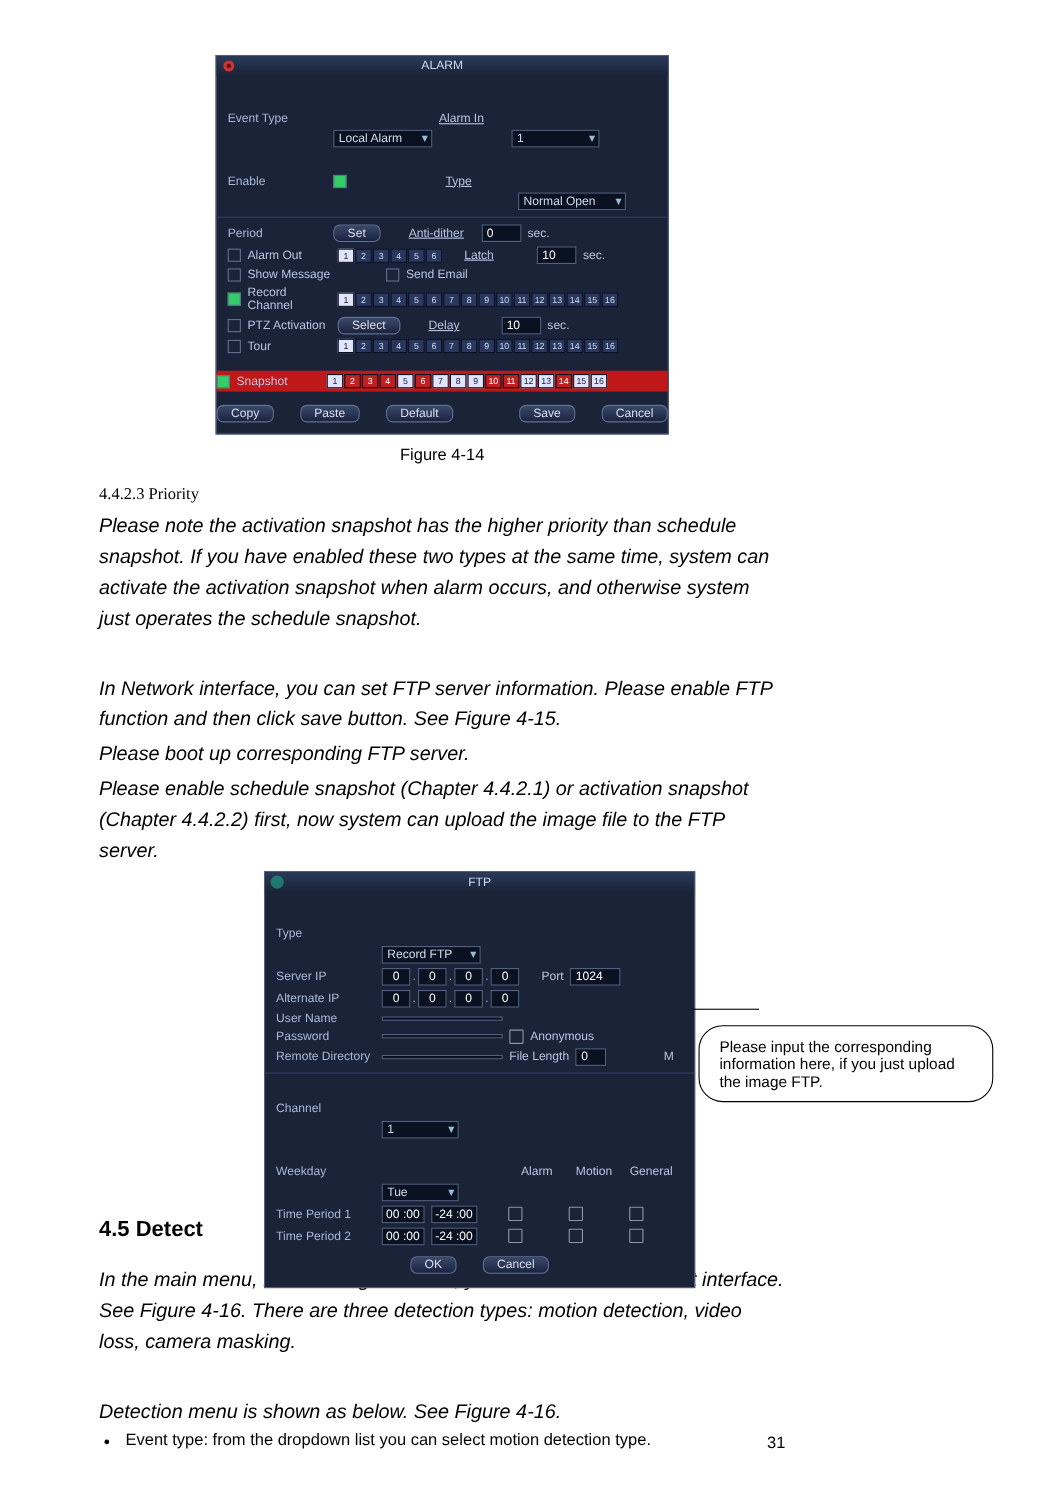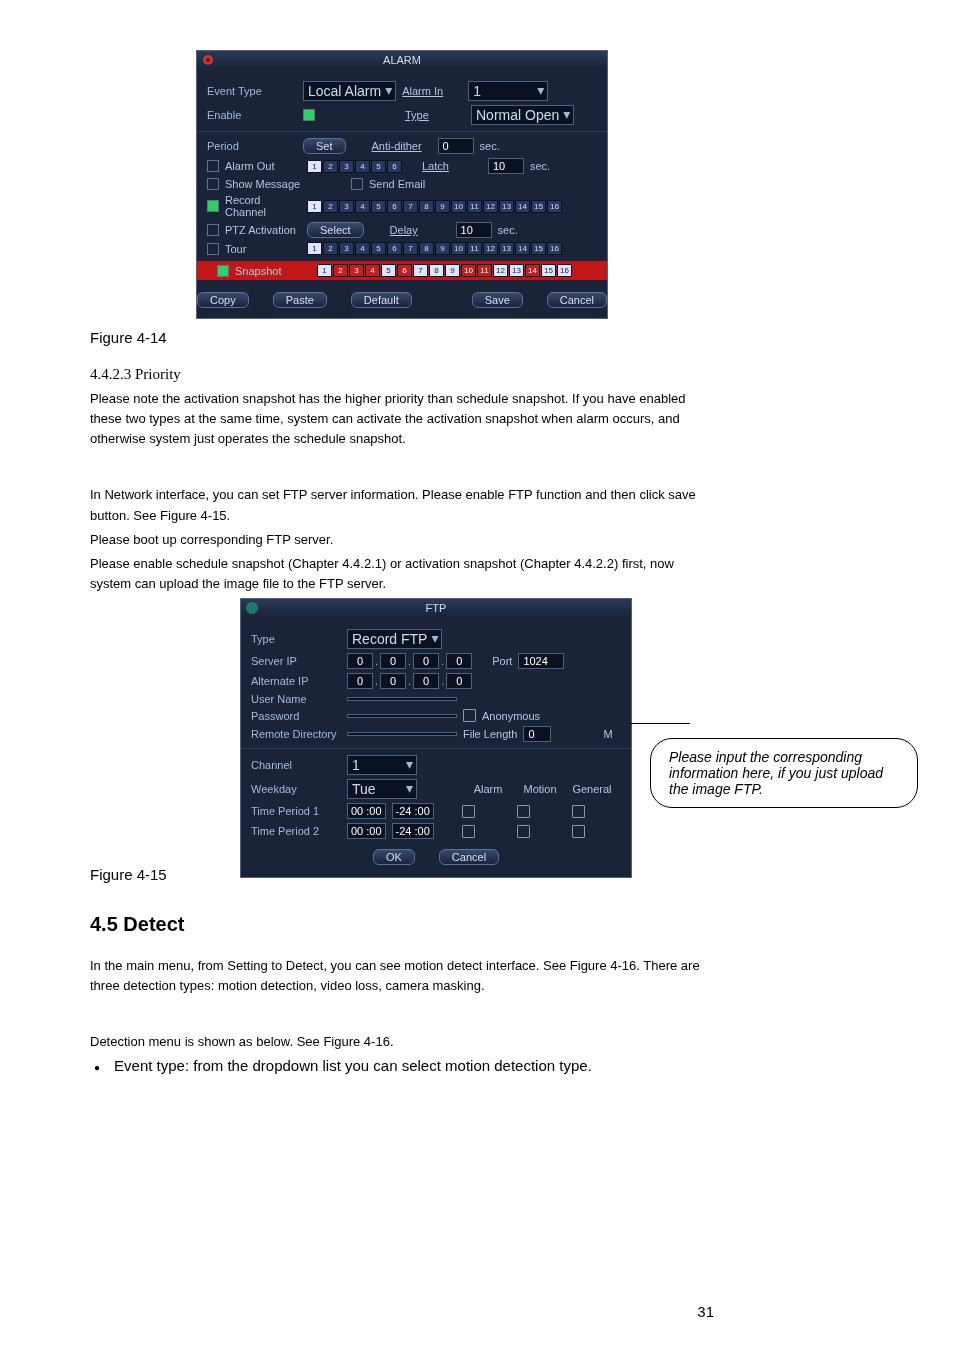--- a/index.html
+++ b/index.html
@@ -34,22 +34,22 @@
   .dlg-logo {
     position: absolute; left: 4px; top: 2px;
     width: 14px; height: 14px;
   }
   .dlg-body { padding: 8px 10px; }
   .row { display: flex; align-items: center; margin: 4px 0; gap:6px; }
   .lbl { width: 90px; flex:none; color:#a8b8d8; font-size:11px; }
   .lbl2 { width: 60px; flex:none;text-decoration:underline; }
   .dropdown {
     background: #0a1222; border:1px solid #506080; color:#cde;
-    padding: 1px 14px 1px 4px; font-size:14px; position:relative;
-    display:inline-block; min-width:70px;
+    padding: 1px 14px 1px 4px; font-size:11px; position:relative;
+    display:inline-block; min-width:70px;margin-top:37px;
   }
   .dropdown::after{
     content:"▾"; position:absolute; right:3px; top:0; color:#9bd;
   }
   .numbox {
     background:#0a1222; border:1px solid #506080; color:#fff;
     padding:1px 4px; font-size:11px; width:26px; display:inline-block; text-align:left;
   }
   .btn {
     background: linear-gradient(#3a4a6a,#1a2340);
@@ -57,36 +57,36 @@
     font-size:11px; border-radius:6px; display:inline-block;
   }
   .cb { width:10px; height:10px; border:1px solid #607090; background:#1a2338; display:inline-block; flex:none;}
   .cb.green { background:#3c6; }
   .cb.on { background:#3c6; }
   .chanrow { display:flex; gap:1px; }
   .chan { width:13px; height:11px; font-size:8px; text-align:center; line-height:11px;
           background:#2a3860; border:1px solid #0a1222; color:#cde;}
   .chan.on { background:#e0e4ff; color:#223; }
   .chan.red { background:#c02020; color:#fff; }
-  .redbar { background:#c01818; padding:3px 20px; margin:6px -10px -4px -10px;}
+  .redbar { background:#c01818; padding:3px 0; margin:16px -10px -4px -10px;}
   .sep { border-top:1px solid #304060; margin:6px -10px;}
   .footer { display:flex; justify-content:center; gap:24px; padding:8px 0 10px 0;}
   .ftp .ipseg { display:flex; gap:2px; align-items:center;}
   .ftp .seg { background:#0a1222; border:1px solid #506080; width:24px; text-align:center; color:#fff; font-size:11px; padding:1px 0;}
   .dot{color:#9bd;}
   .callout {
     position:absolute;
     border:1px solid #000; border-radius:22px;
     padding:10px 18px; font-size:14px; background:#fff;
     width: 230px;
   }
-  .figlabel { text-align:left; margin:8px 0 20px 0; font-size:15px;}
+  .figlabel { text-align:center; margin:8px 0 20px 0; font-size:15px;}
   .h3 { font-family: 'Times New Roman', serif; font-size:15px; margin:4px 0 6px 0;}
   .h2 { font-family: Arial; font-size:20px; font-weight:bold; margin:30px 0 18px 0;}
-  p { margin: 0 0 4px 0; line-height:1.55; font-size:13px;}
+  p { margin: 0 0 4px 0; line-height:1.55; font-size:18px;font-style:italic;}
   .bullet-row { display:flex; gap:14px; margin:4px 0 0 4px; font-size:15px;}
   .bullet { font-size:10px; padding-top:5px;}
   .pagenum { position:absolute; bottom:30px; right:90px; font-size:15px;}
   .arrow-line {
     position:absolute; height:1px; background:#000;
   }
   .cb3 { width:11px; height:11px; border:1px solid #89a; background:#1a2338; display:inline-block; border-radius:1px;}
   .timebox { background:#0a1222; border:1px solid #506080; color:#fff; padding:1px 3px; font-size:11px; display:inline-block;}
 </style>
 </head>
@@ -339,21 +339,21 @@
           <span class="cb3"></span>
         </div>
         <div class="footer" style="padding:6px 0 4px 0">
           <span class="btn">OK</span>
           <span class="btn">Cancel</span>
         </div>
       </div>
     </div>
 
     <div class="arrow-line" style="left:540px; top:125px; width:60px;"></div>
-    <div class="callout" style="left:560px; top:140px;font-style:italic;">
+    <div class="callout" style="left:545px; top:140px;">
       <span>Please input the corresponding information here, if you just upload the image FTP.</span>
     </div>
   </div>
 
   <div class="figlabel">Figure 4-15</div>
 
   <div class="h2">4.5  Detect</div>
 
   <p style="margin-top:20px">In the main menu, from Setting to Detect, you can see motion detect interface. See Figure 4-16. There are three detection types: motion detection, video loss, camera masking.</p>
 

